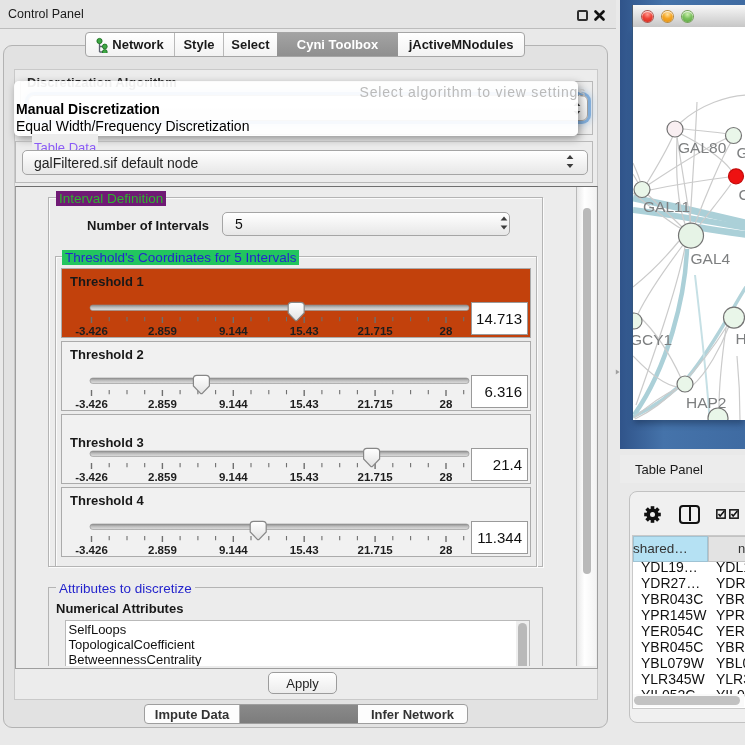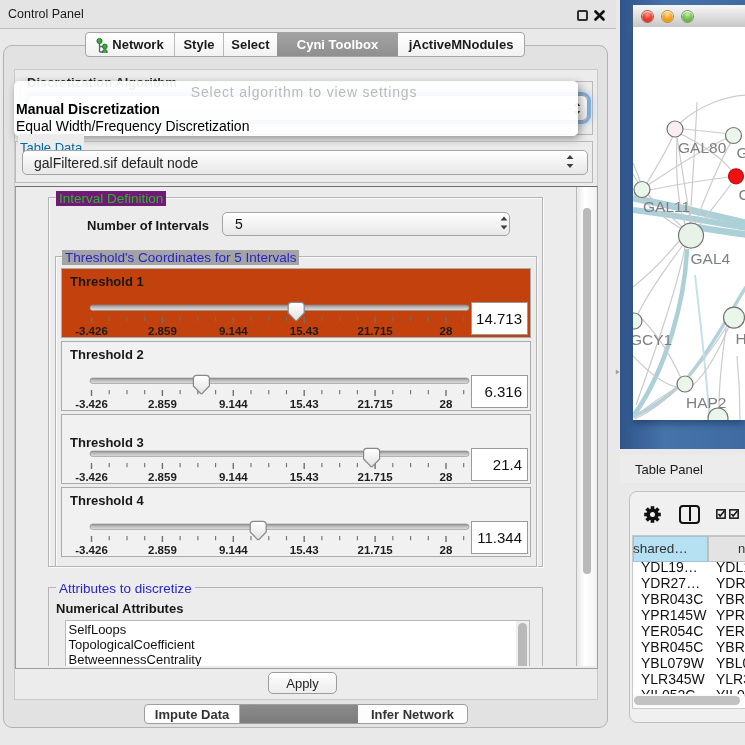--- a/index.html
+++ b/index.html
@@ -52,27 +52,27 @@
   <div class="abs b13" style="left:24px;top:75px;background:#ececec;padding:0 3px;color:#2a2a2a;">Discretization Algorithm</div>
 
   <div class="abs" style="left:28px;top:95px;width:558px;height:24px;border-radius:6px;background:linear-gradient(#ffffff,#e7e7e7);border:1px solid #9f9f9f;box-shadow:0 0 0 3px rgba(100,155,212,0.72), 0 0 5px 5px rgba(120,170,220,0.3);"></div>
   <svg class="abs" style="left:572px;top:101px;" width="10" height="15" viewBox="0 0 10 15">
     <path d="M5 1 L8.4 5 L1.6 5 Z" fill="#3c3c3c"></path>
       <path d="M5 14 L8.4 10 L1.6 10 Z" fill="#3c3c3c"></path>
   </svg>
 
   <div class="abs" style="left:14px;top:81px;width:564px;height:55px;background:rgba(255,255,255,0.93);border-radius:5px;box-shadow:2px 3px 9px rgba(0,0,0,0.38);"></div>
   <div class="abs" style="left:14px;top:81px;width:564px;height:55px;font-size:13px;">
-    <div style="position:absolute;left:8px;top:3px;width:100%;text-align:center;color:#bababa;font-size:14px;letter-spacing:0.8px;">Select algorithm to view settings</div>
+    <div style="position:absolute;left:8px;top:3px;width:100%;text-align:right;color:#bababa;font-size:14px;letter-spacing:0.8px;">Select algorithm to view settings</div>
     <div style="position:absolute;left:2px;top:37px;font-size:14px;color:#000;">Equal Width/Frequency Discretization</div>
     <div style="position:absolute;left:2px;top:20px;font-weight:bold;font-size:14px;color:#000;">Manual Discretization</div>
   </div>
 
   <div class="abs" style="left:15px;top:141px;width:576px;height:40px;border:1px solid #b9b9b9;"></div>
-  <div class="abs t13" style="left:18px;top:134px;background:#ececec;padding:6px 2px;color:#0369a1;">Table Data</div>
+  <div class="abs t13" style="left:32px;top:134px;background:#ececec;padding:6px 2px;color:#8b5cf6;">Table Data</div>
   <div class="abs" style="left:22px;top:150px;width:564px;height:23px;border-radius:5px;background:linear-gradient(#ffffff,#e7e7e7);border:1px solid #a5a5a5;display:flex;align-items:center;">
     <span style="font-size:14px;color:#242424;margin-left:11px;">galFiltered.sif default node</span>
   </div>
   <svg class="abs" style="left:565px;top:154px;" width="10" height="15" viewBox="0 0 10 15">
     <path d="M5 1 L8.4 5 L1.6 5 Z" fill="#3c3c3c"></path>
       <path d="M5 14 L8.4 10 L1.6 10 Z" fill="#3c3c3c"></path>
   </svg>
 
   <div class="abs" style="left:15px;top:186px;width:581px;height:481px;background:#ececec;border-top:1px solid #6f6f6f;border-left:1px solid #9e9e9e;border-bottom:1px solid #9e9e9e;border-right:1px solid #9e9e9e;"></div>
   <div class="abs" style="left:576px;top:187px;width:19px;height:479px;background:linear-gradient(to right,#e8e8e8,#ffffff 40%,#f3f3f3);border-left:1px solid #b9b9b9;"></div>
@@ -81,21 +81,21 @@
   <div id="viewport" class="abs" style="left:16px;top:187px;width:559px;height:479px;overflow:hidden;">
       <div style="position:absolute;left:32px;top:10px;width:493px;height:368px;border:1px solid #b4b4b4;box-shadow:1px 1px 0 #fbfbfb inset, 1px 1px 0 #fbfbfb;"></div>
       <div style="position:absolute;left:40px;top:3.5px;background:#701a75;padding:0 3px;font-size:13.5px;color:#2db42d;">Interval Definition</div>
       <div style="position:absolute;left:71px;top:31px;font-size:13px;font-weight:bold;color:#181818;">Number of Intervals</div>
       <div style="position:absolute;left:206px;top:25px;width:286px;height:22px;border-radius:5px;background:linear-gradient(#ffffff,#e7e7e7);border:1px solid #a5a5a5;font-size:14px;color:#111;line-height:22px;"><span style="margin-left:12px;">5</span></div>
       <svg style="position:absolute;left:483px;top:28px;" width="10" height="16" viewBox="0 0 10 16">
         <path d="M5 1.5 L8.4 5.5 L1.6 5.5 Z" fill="#3c3c3c"></path>
         <path d="M5 14.5 L8.4 10.5 L1.6 10.5 Z" fill="#3c3c3c"></path>
       </svg>
       <div style="position:absolute;left:39px;top:69px;width:480px;height:309px;border:1px solid #b4b4b4;box-shadow:1px 1px 0 #fbfbfb inset, 1px 1px 0 #fbfbfb;"></div>
-      <div style="position:absolute;left:46px;top:62.5px;background:#a3a3a3;padding:0 3px;font-size:13.5px;color:#2525cc;">Threshold's Coordinates for 5 Intervals</div>
+      <div style="position:absolute;left:46px;top:62.5px;background:#22c55e;padding:0 3px;font-size:13.5px;color:#2525cc;">Threshold's Coordinates for 5 Intervals</div>
       <div style="position:absolute;left:45px;top:81px;width:468px;height:68px;background:#c2410c;border:1px solid #ababab;">
         <div style="position:absolute;left:8px;top:5px;font-size:13px;font-weight:bold;color:#181818;">Threshold 1</div>
         <svg width="470" height="70" viewBox="0 0 470 70" style="position:absolute;left:0;top:0;" font-family="Liberation Sans, sans-serif">
           <defs>
             <linearGradient id="trk" x1="0" y1="0" x2="0" y2="1">
               <stop offset="0" stop-color="#8d8d8d"></stop>
               <stop offset="0.5" stop-color="#c2c2c2"></stop>
               <stop offset="1" stop-color="#dedede"></stop>
             </linearGradient>
             <linearGradient id="thm" x1="0" y1="0" x2="0" y2="1">

